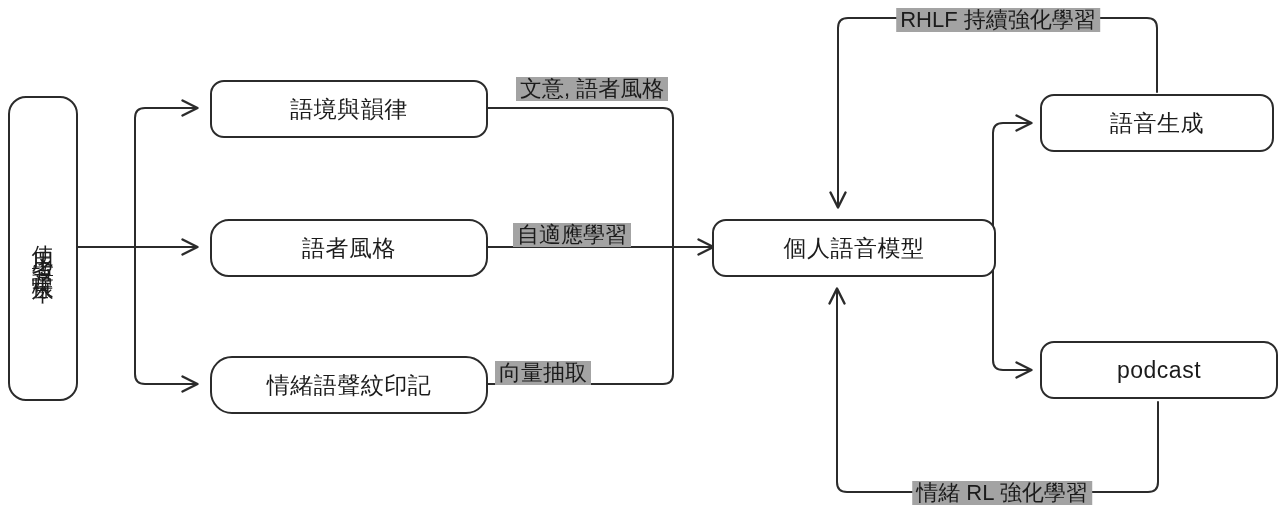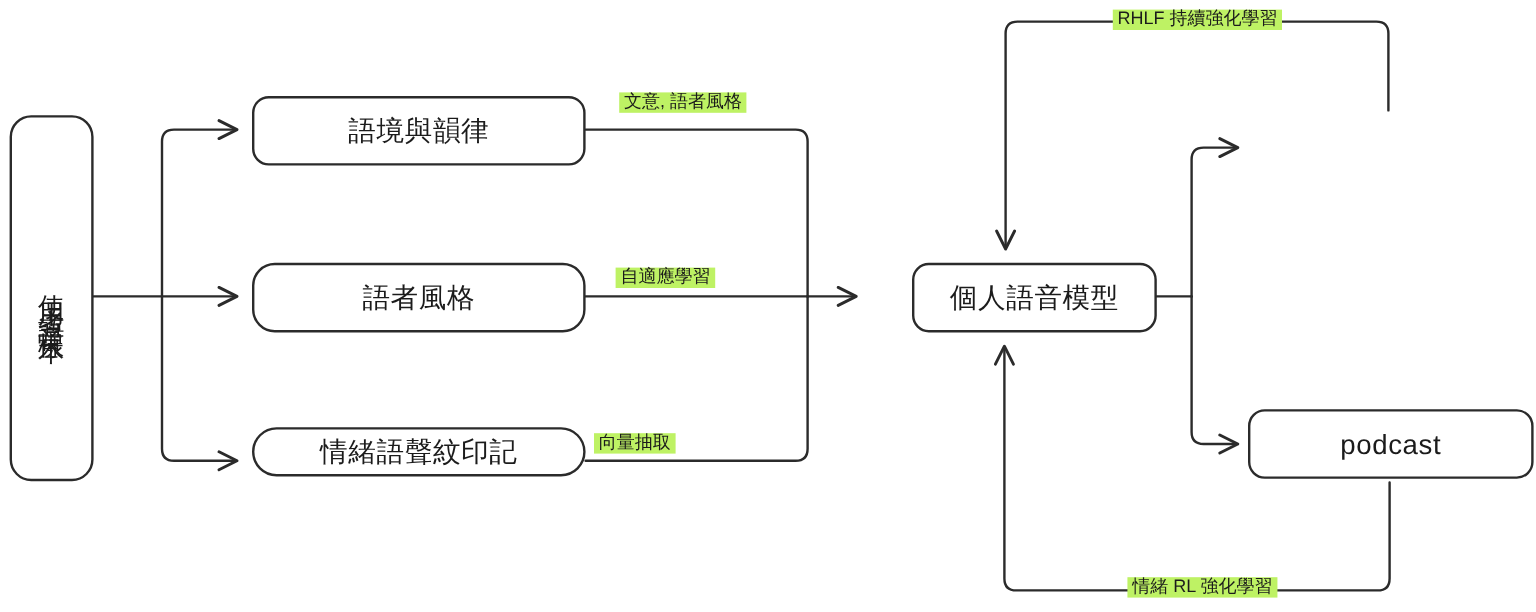--- a/index.html
+++ b/index.html
@@ -45,24 +45,24 @@
     text-orientation: upright;
   }
   .node-vertical .node-label {
     writing-mode: vertical-rl;
     text-orientation: upright;
     letter-spacing: 6px;
     font-size: 22px;
   }
   .edge-label {
     position: absolute;
-    font-size: 15px;
+    font-size: 22px;
     color: #1b1b1b;
     white-space: nowrap;
-    background: #bef264;
+    background: #a3a3a3;
     padding: 0 4px;
     line-height: 1.1;
   }
   .edge-label.center {
     transform: translateX(-50%);
   }
 </style>
 </head>
 <body>
 
@@ -110,28 +110,31 @@
   </div>
 
   <div class="node" style="left:210px; top:80px; width:278px; height:58px;">
     <span class="node-label">語境與韻律</span>
   </div>
 
   <div class="node" style="left:210px; top:219px; width:278px; height:58px;border-radius:19px;">
     <span class="node-label">語者風格</span>
   </div>
 
-  <div class="node" style="left:210px; top:356px; width:278px; height:41px;border-radius:22px;">
+  <div class="node" style="left:210px; top:356px; width:278px; height:58px;border-radius:22px;">
     <span class="node-label">情緒語聲紋印記</span>
   </div>
 
-  <div class="node" style="left:760px; top:219px; width:204px; height:58px;">
+  <div class="node" style="left:712px; top:219px; width:284px; height:58px;">
     <span class="node-label">個人語音模型</span>
   </div>
 
+  <div class="node" style="left:1040px; top:94px; width:234px; height:58px;">
+    <span class="node-label">語音生成</span>
+  </div>
 
   <div class="node" style="left:1040px; top:341px; width:238px; height:58px;align-items:center;">
     <span class="node-label">podcast</span>
   </div>
 
   <div class="edge-label" style="left:516px; top:77px;">文意, 語者風格</div>
 
   <div class="edge-label" style="left:513px; top:223px;">自適應學習</div>
 
   <div class="edge-label" style="left:495px; top:361px;">向量抽取</div>

